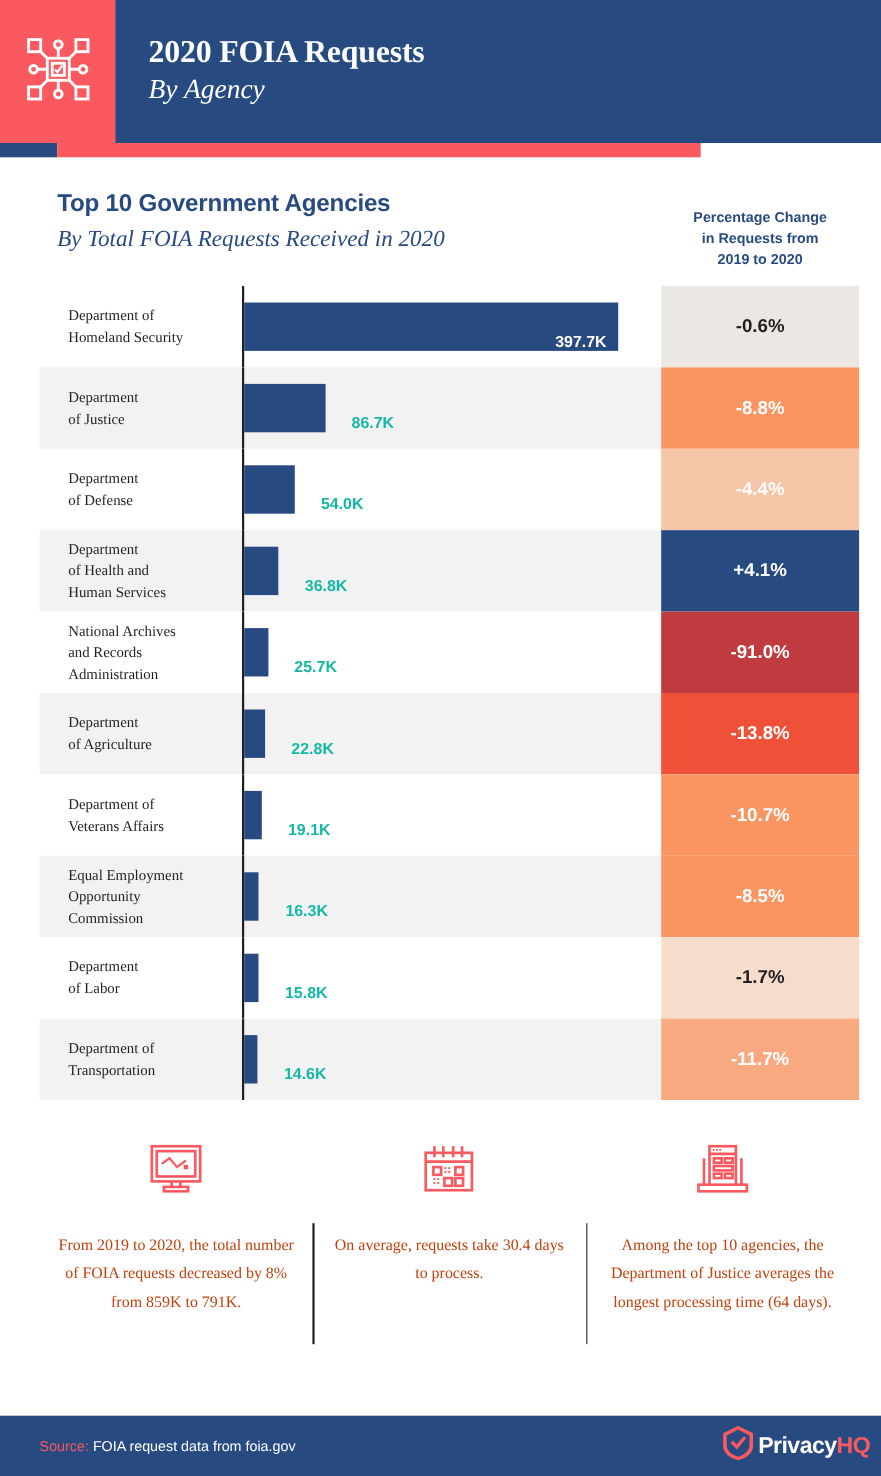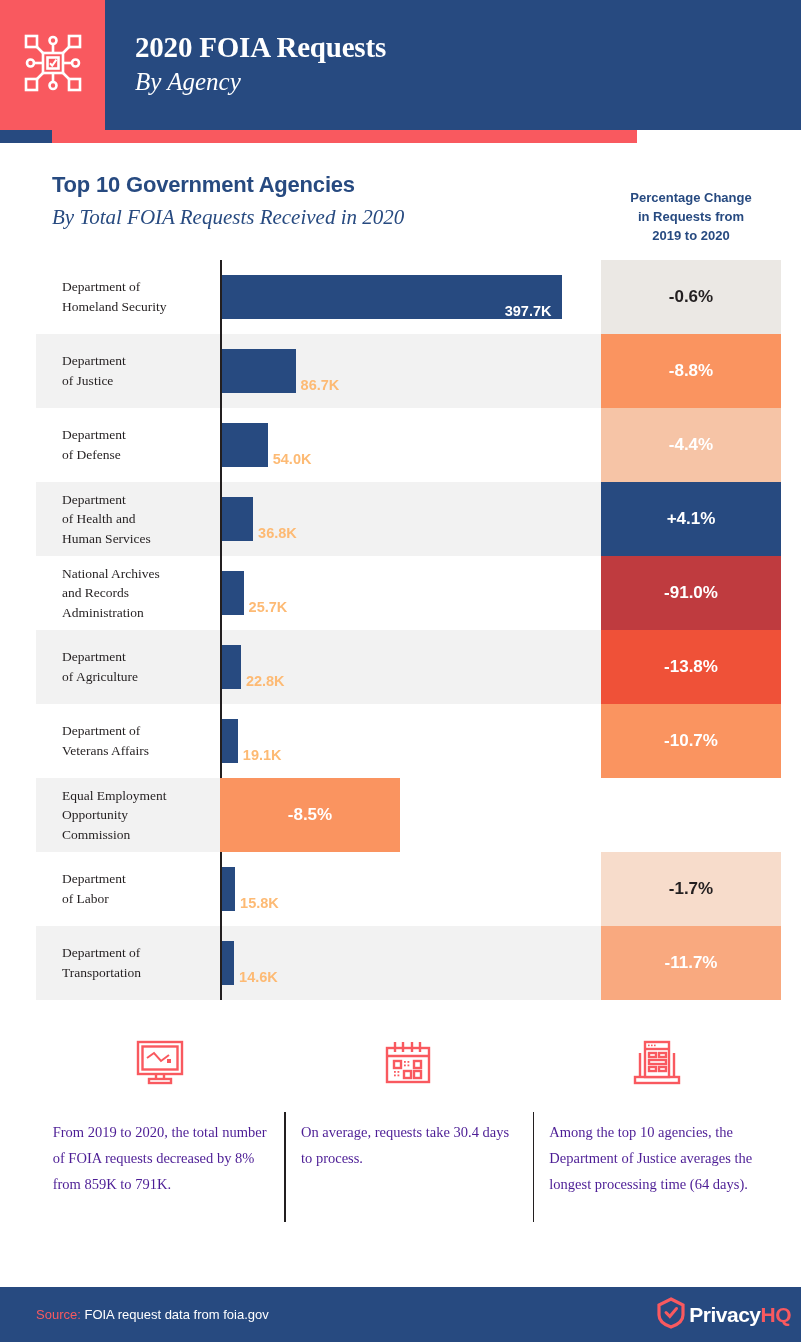--- a/index.html
+++ b/index.html
@@ -83,43 +83,43 @@
     height:44px; background:#274a80;
     display:flex; align-items:flex-end;
     position:relative; margin-left:1.5px;
   }
   .bar-val-in {
     margin-left:auto; padding-right:10px;
     font-family:"Liberation Sans", sans-serif;
     font-weight:bold; font-size:14.5px; color:#ffffff;
   }
   .bar-val-out {
-    position:absolute; left:100%; margin-left:5px;
-    font-family:"Liberation Sans", sans-serif;
-    font-weight:bold; font-size:14.5px; color:#fdba74;
+    position:absolute; left:100%; margin-left:24px;
+    font-family:"Liberation Sans", sans-serif;
+    font-weight:bold; font-size:14.5px; color:#14b8a6;
     white-space:nowrap;
   }
   .cell-pct {
     width:180px; flex:0 0 180px;
     display:flex; align-items:center; justify-content:center;
     font-family:"Liberation Sans", sans-serif;
     font-weight:bold; font-size:17px;
   }
 
   
   .stats { position:absolute; left:36px; top:1032px; width:745px; height:200px; display:flex; }
   .stat { flex:1 1 0; position:relative; display:flex; flex-direction:column; align-items:center; }
   .stat + .stat::before {
     content:""; position:absolute; left:0; top:80px; width:1.5px; height:110px; background:#231f20;
   }
   .stat-icon { height:62px; display:flex; align-items:center; justify-content:center; }
   .stat-text {
-    margin-top:26px; 
-    font-family:"Liberation Serif", serif;
-    font-size:14.5px; color:#4c1d95; line-height:1.78;
+    margin-top:26px; text-align:center;
+    font-family:"Liberation Serif", serif;
+    font-size:14.5px; color:#c2410c; line-height:1.78;
     max-width:215px;
   }
 
   
   .footer {
     position:absolute; left:0; top:1287px; width:801px; height:55px;
     background:#274a80;
     display:flex; align-items:center;
   }
   .source {
@@ -267,20 +267,26 @@
         <div class="bar" style="width: 16.32px; background: rgb(39, 74, 128);">
           <span class="bar-val-out">19.1K</span>
         </div>
       </div>
       <div class="cell-pct" style="background: rgb(250, 148, 96); color: rgb(255, 255, 255);">-10.7%</div>
     </div>
     <div class="row alt">
       <div class="cell-label">
         <div class="label-text">Equal Employment<br>Opportunity<br>Commission</div>
       </div>
+      <div class="cell-bar">
+        <div class="axis"></div>
+        <div class="bar" style="width: 13.94px; background: rgb(39, 74, 128);">
+          <span class="bar-val-out">16.3K</span>
+        </div>
+      </div>
       <div class="cell-pct" style="background: rgb(250, 148, 96); color: rgb(255, 255, 255);">-8.5%</div>
     </div>
     <div class="row">
       <div class="cell-label">
         <div class="label-text">Department<br>of Labor</div>
       </div>
       <div class="cell-bar">
         <div class="axis"></div>
         <div class="bar" style="width: 13.6px; background: rgb(39, 74, 128);">
           <span class="bar-val-out">15.8K</span>

